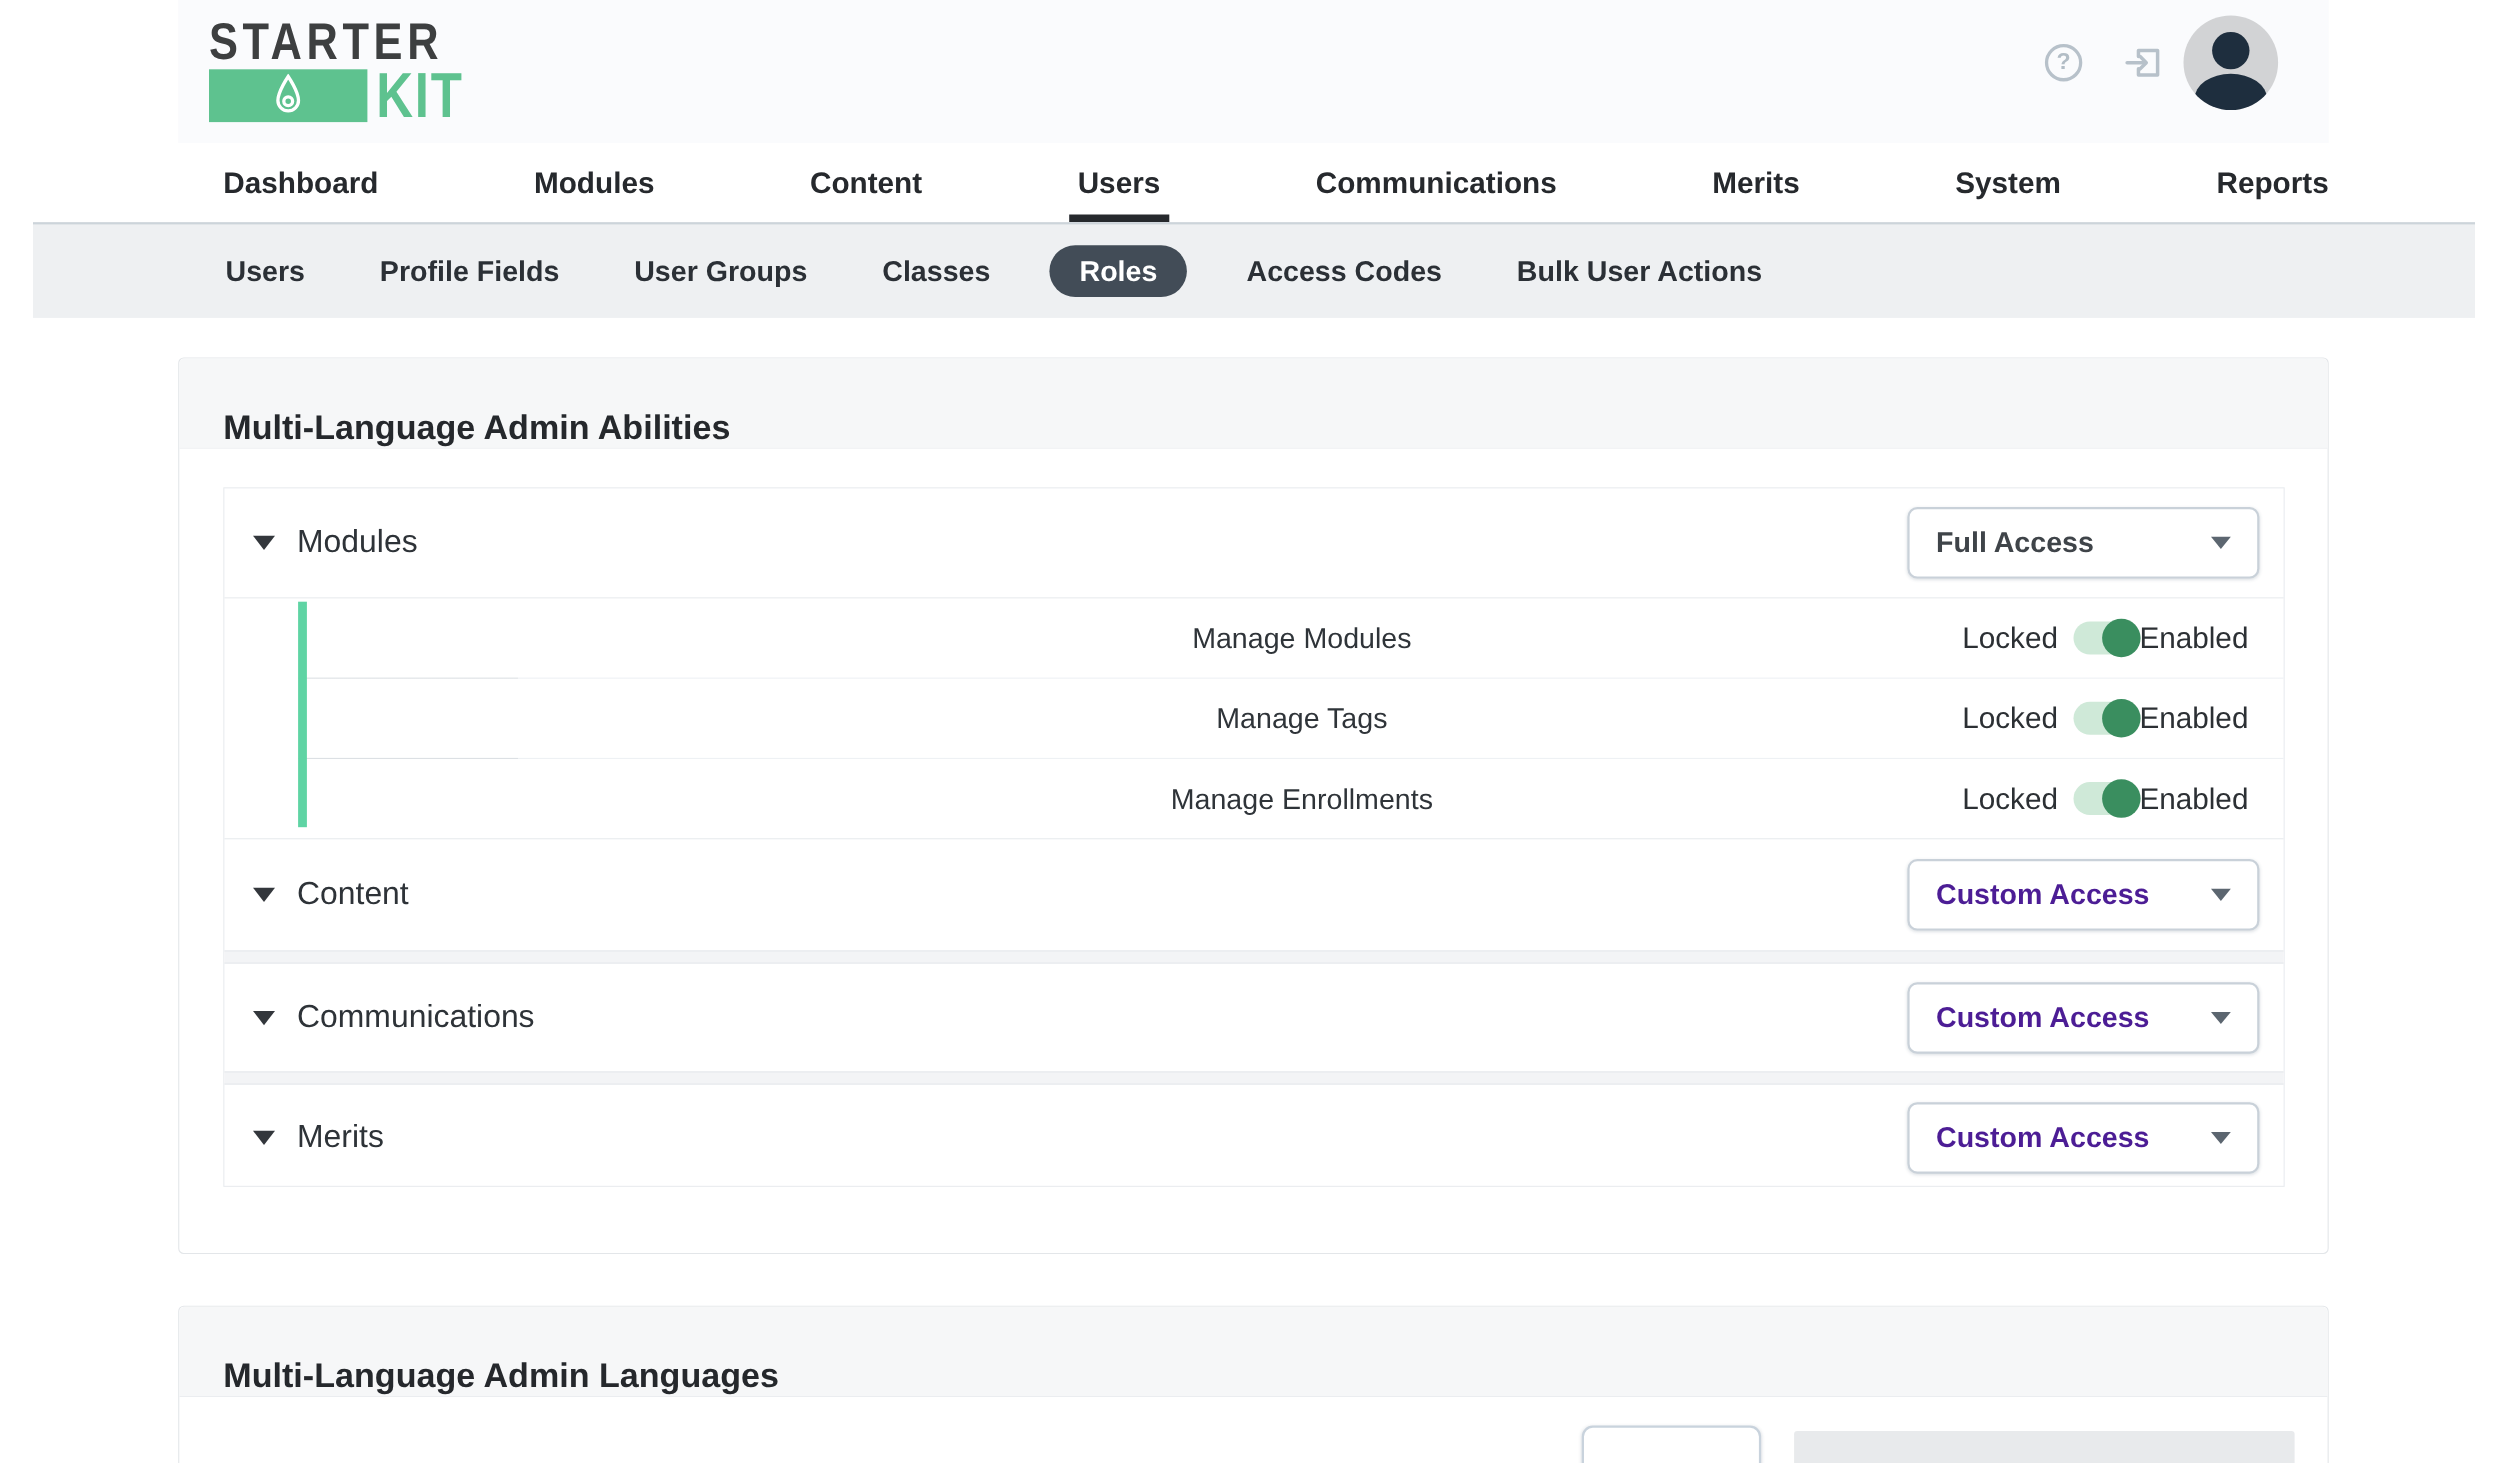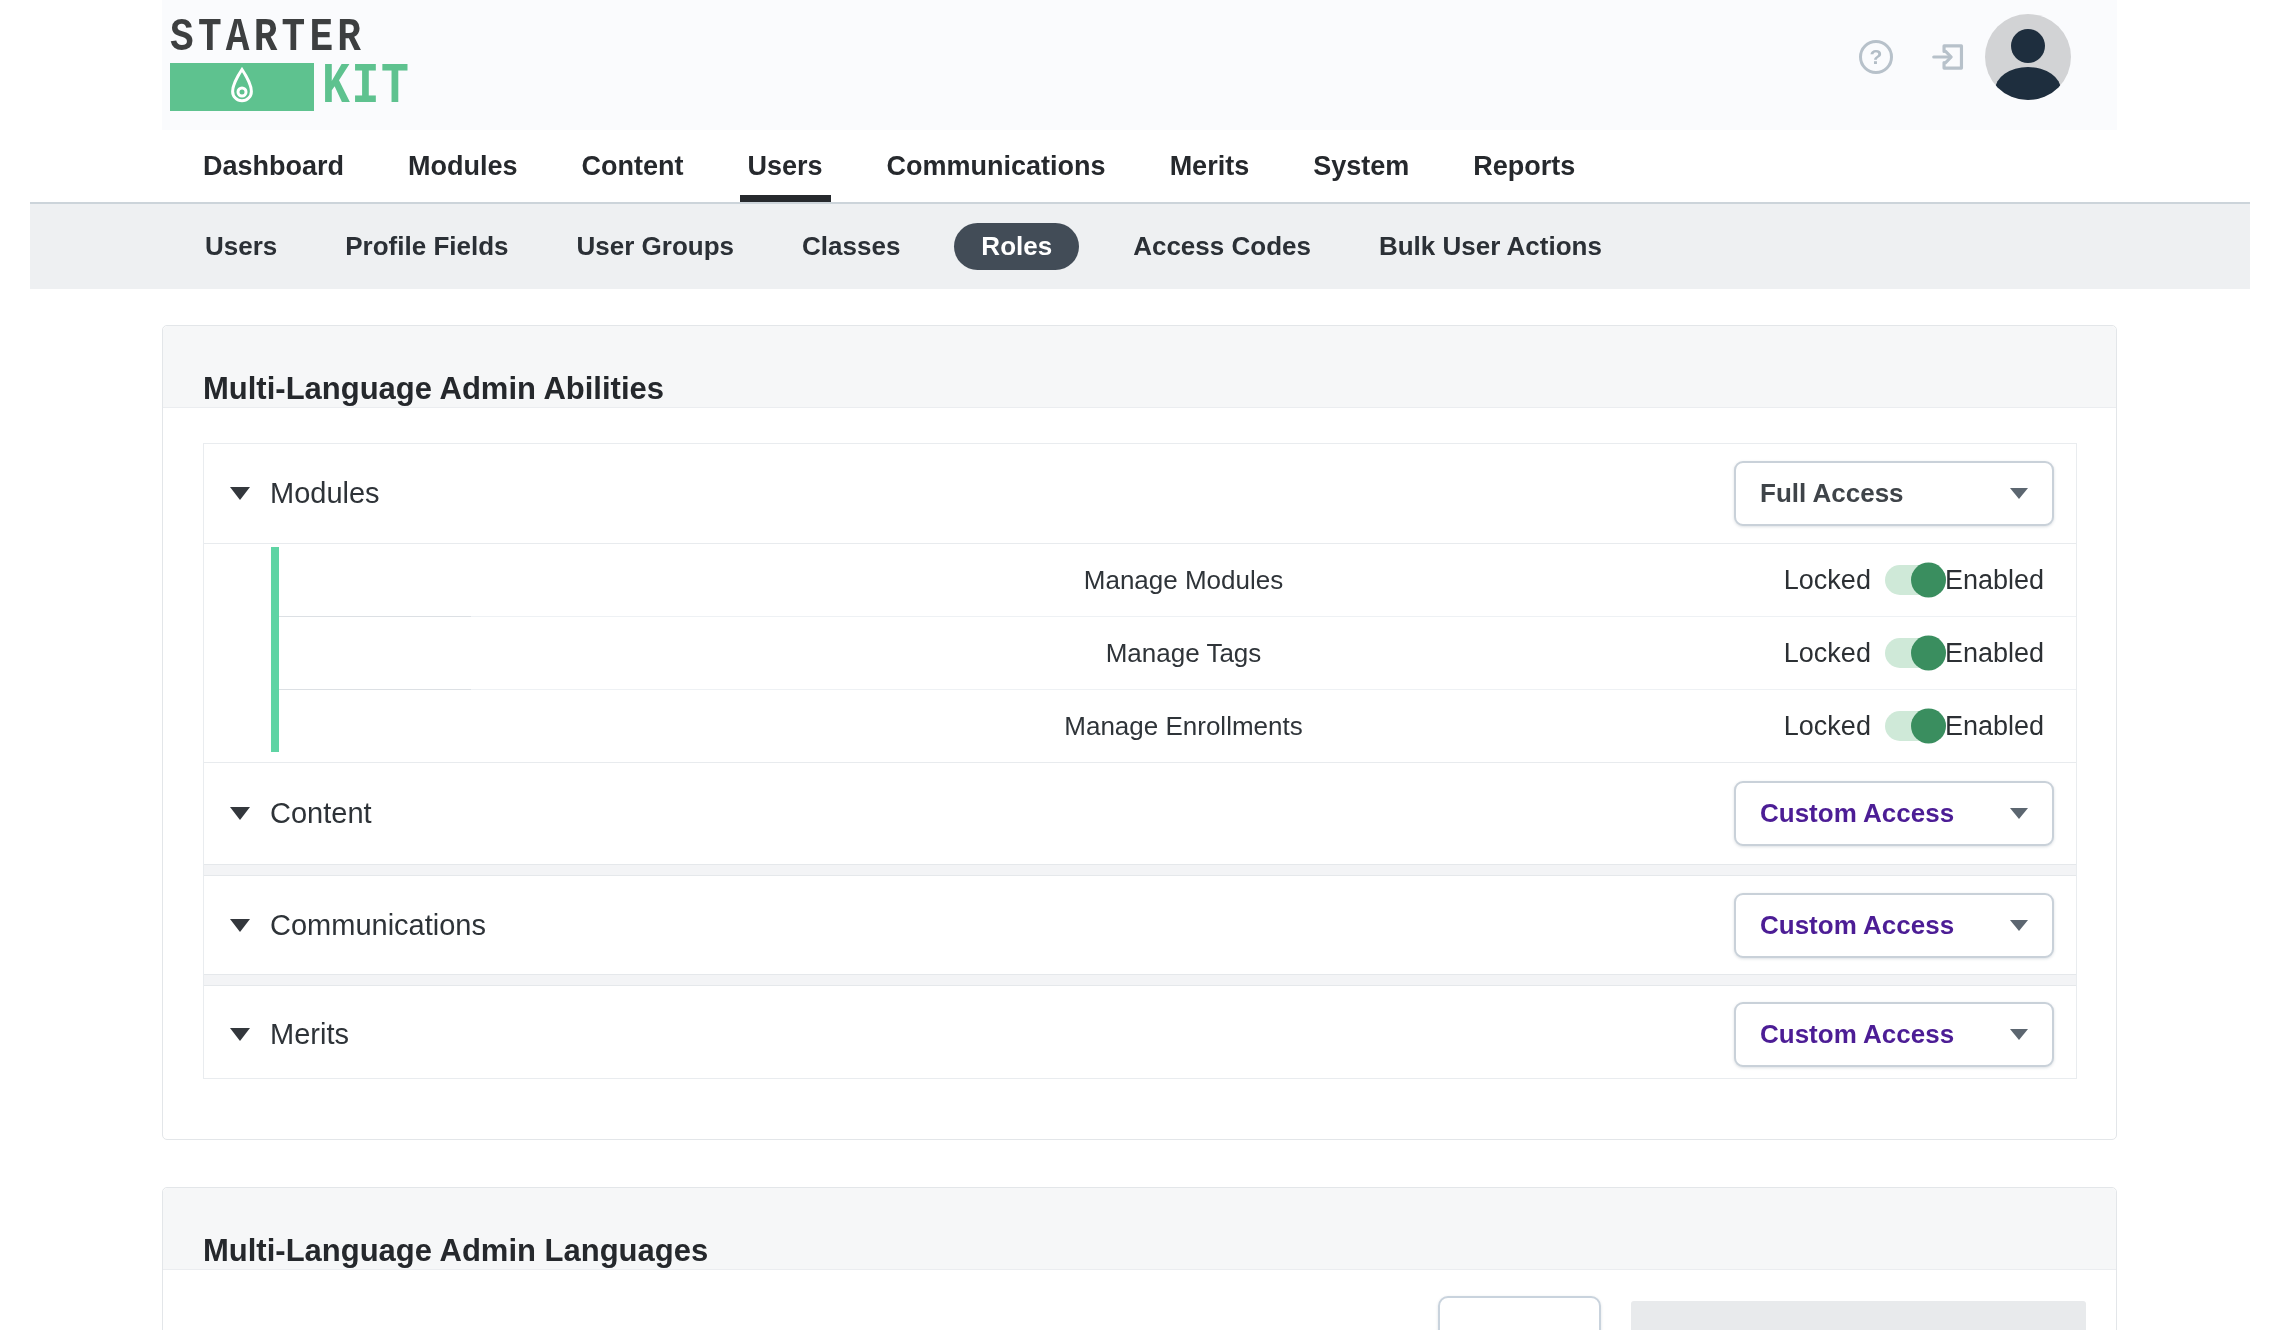--- a/index.html
+++ b/index.html
@@ -7,21 +7,21 @@
   .page {
     position:relative; width:2290px; height:1330px; overflow:hidden;
     background:#ffffff; font-family:"Liberation Sans", sans-serif; color:#26292d;
   }
 
   
   .top-strip {
     position:absolute; left:162px; top:0; width:1955px; height:130px;
     background:#fafbfd; display:flex; align-items:center; justify-content:space-between;
   }
-  .logo { margin-left:8px; position:relative; top:-2px;font-family:Liberation Mono, monospace; }
+  .logo { margin-left:28px; position:relative; top:-2px; }
   .logo-top {
     font-size:47px; font-weight:700; color:#3d3f40; letter-spacing:5px;
     transform:scaleX(0.84); transform-origin:left; line-height:50px;
   }
   .logo-bottom { display:flex; align-items:flex-start; height:50px; }
   .logo-block {
     width:144px; height:48px; background:#5ec28f;
     display:flex; align-items:center; justify-content:center;
   }
   .logo-kit {
@@ -40,21 +40,21 @@
     position:relative; overflow:hidden;
   }
   .av-head { position:absolute; left:50%; top:15px; transform:translateX(-50%);
     width:34px; height:34px; border-radius:50%; background:#1e2e3e; }
   .av-body { position:absolute; left:50%; top:53px; transform:translateX(-50%);
     width:66px; height:46px; border-radius:50%; background:#1e2e3e; }
 
   
   .main-nav {
     position:absolute; left:162px; top:130px; height:72px; width:1955px;
-    display:flex; align-items:stretch; gap:64px; padding-left:41px;
+    display:flex; align-items:stretch; gap:64px; padding-left:41px;justify-content:space-between;
   }
   .nav-item {
     display:flex; align-items:center; font-size:27px; font-weight:700;
     color:#26292d; position:relative; cursor:pointer; white-space:nowrap;
   }
   .nav-item.active::after {
     content:""; position:absolute; left:-8px; right:-8px; bottom:0; height:7px; background:#26292d;
   }
 
   

